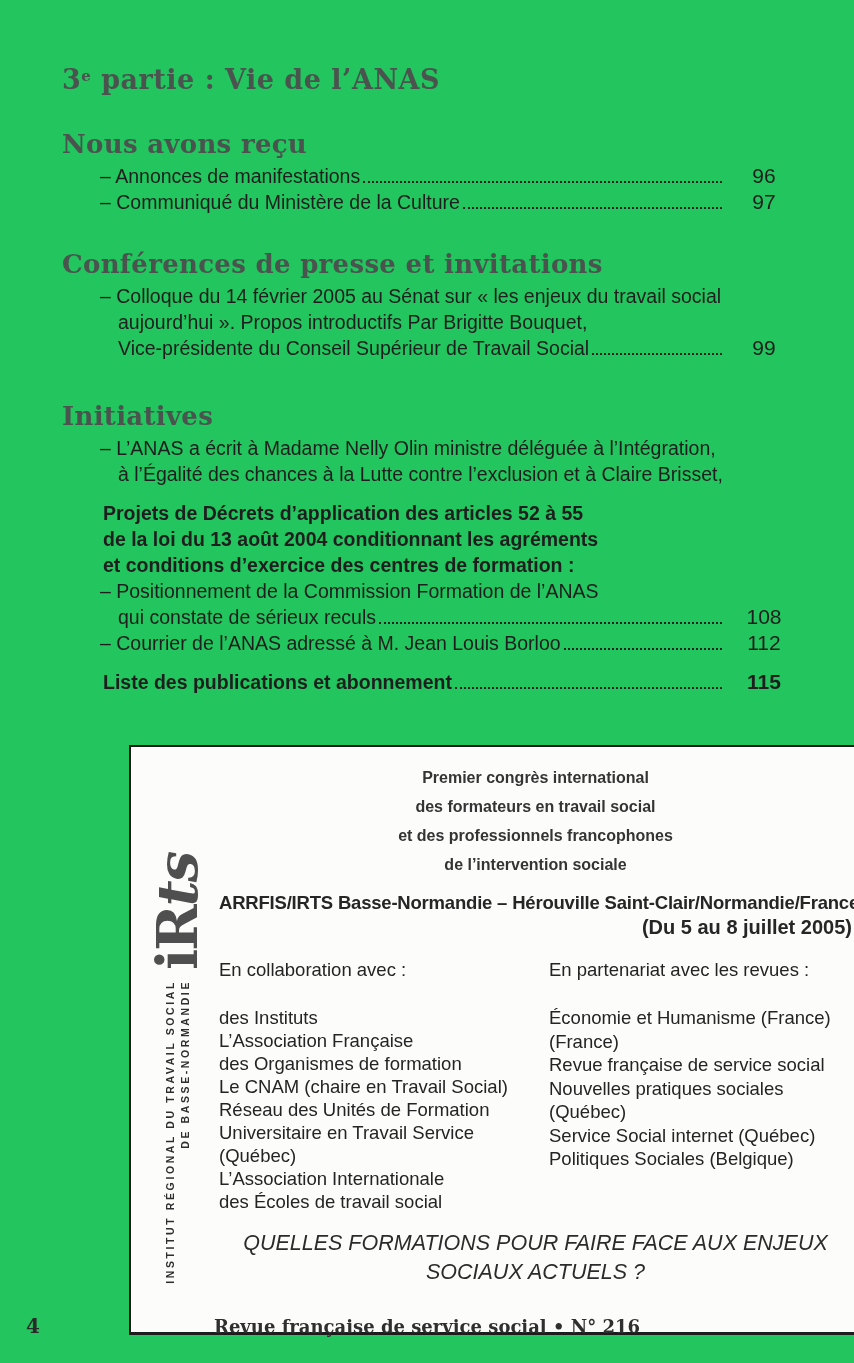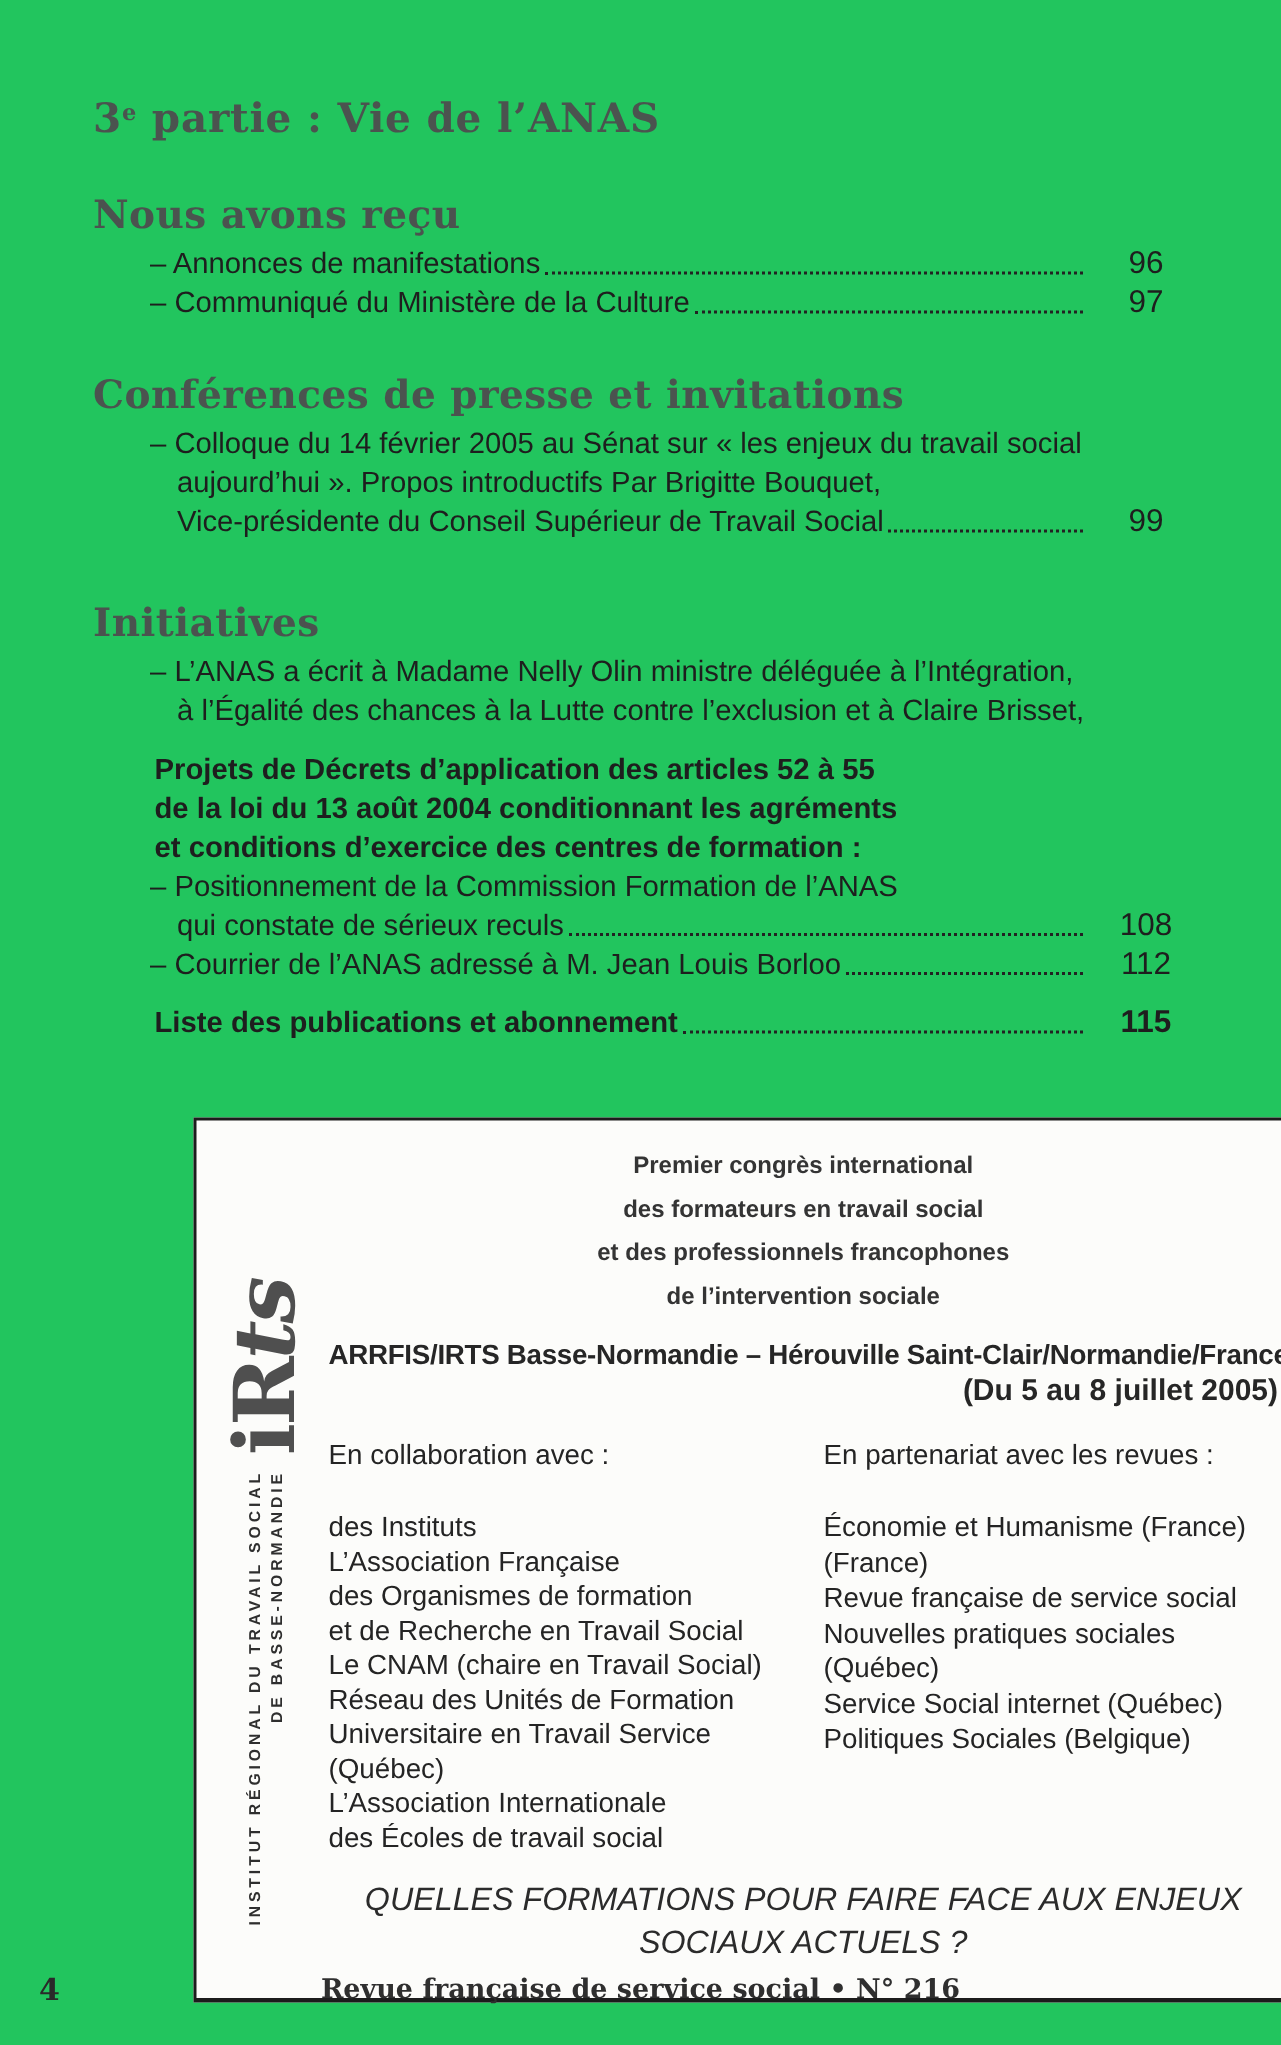--- a/index.html
+++ b/index.html
@@ -240,21 +240,20 @@
         <div class="box-organizer">ARRFIS/IRTS Basse-Normandie – Hérouville Saint-Clair/Normandie/France</div>
         <div class="box-dates">(Du 5 au 8 juillet 2005)</div>
 
         <div class="cols">
           <div class="col-left">
             <div class="col-head">En collaboration avec :</div>
             <div>
                 <div class="li-line">des Instituts</div>
                 <div class="li-line">L’Association Française</div>
                 <div class="li-line">des Organismes de formation</div>
-                <div class="li-line">et de Recherche en Travail Social</div>
                 <div class="li-line">Le CNAM (chaire en Travail Social)</div>
                 <div class="li-line">Réseau des Unités de Formation</div>
                 <div class="li-line">Universitaire en Travail Service</div>
                 <div class="li-line">(Québec)</div>
                 <div class="li-line">L’Association Internationale</div>
                 <div class="li-line">des Écoles de travail social</div>
               </div>
           </div>
           <div class="col-right">
             <div class="col-head">En partenariat avec les revues :</div>

